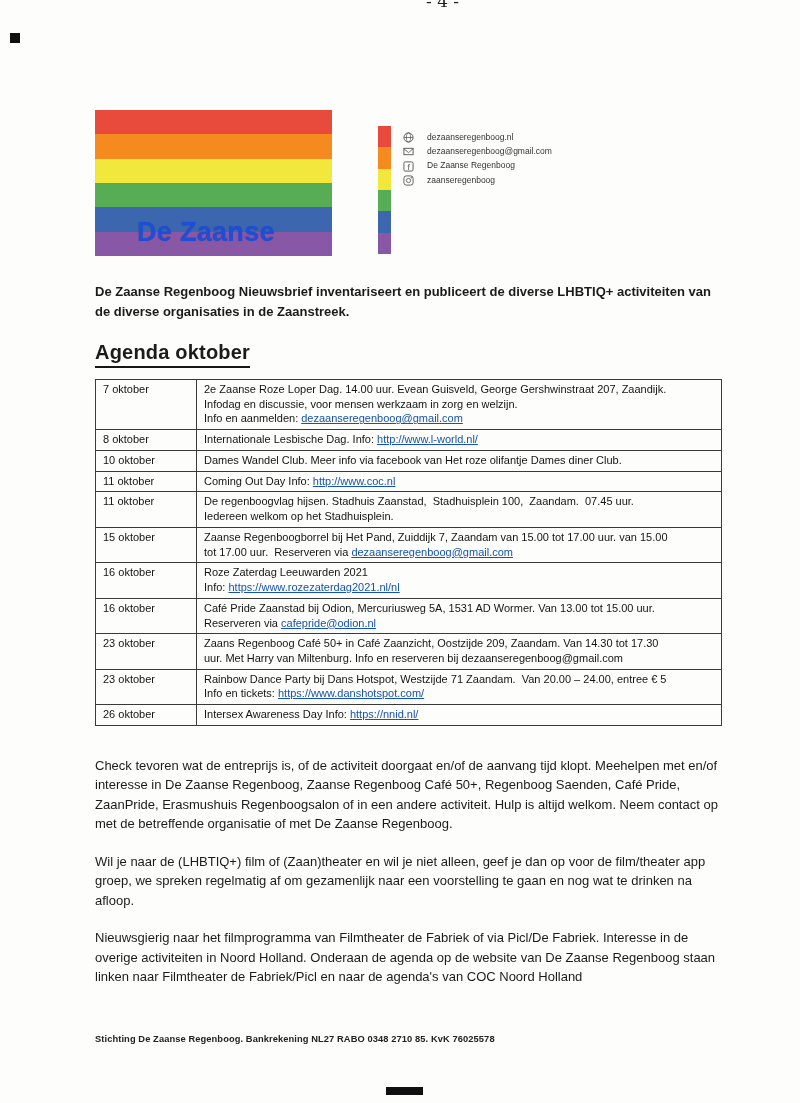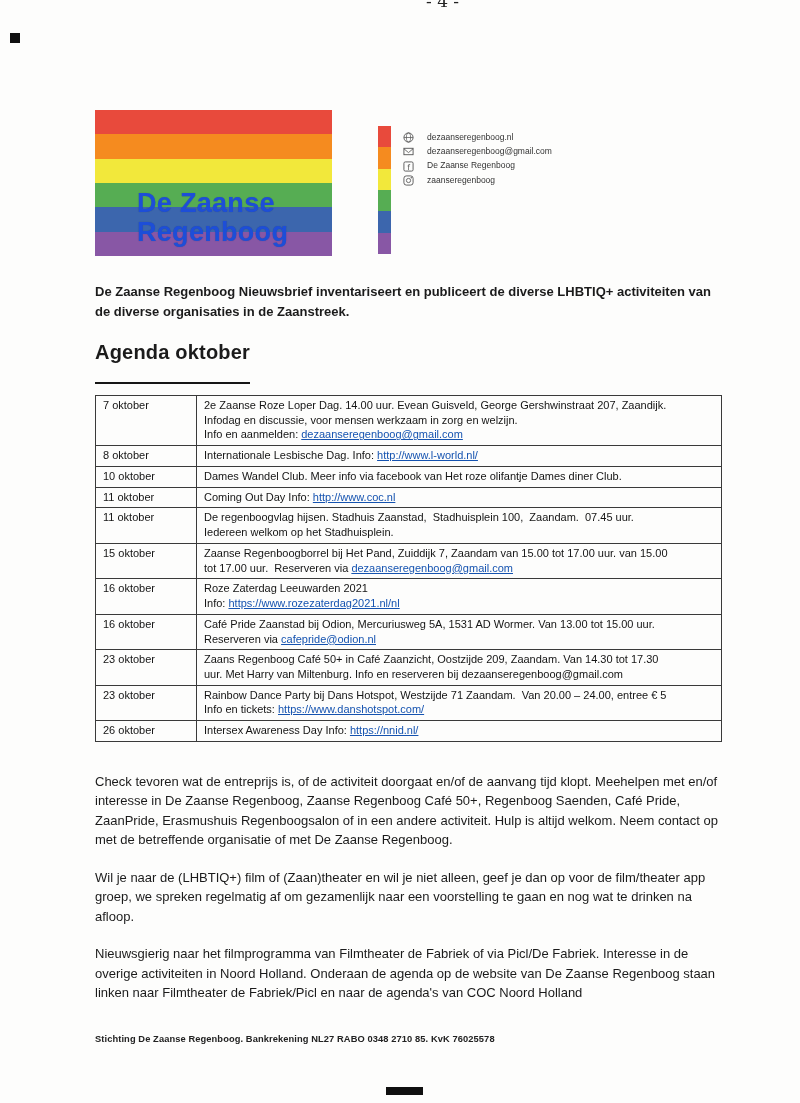--- a/index.html
+++ b/index.html
@@ -39,21 +39,21 @@
   .contact { display:flex; align-items:center; gap:13px; margin-top:3px; color:#333; }
   .contact svg { flex:0 0 auto; display:block; }
 
   
   .intro { margin-top:26px; font-size:13px; line-height:1.5; width:627px;font-weight:bold; }
 
   
   .agenda-heading {
     margin-top:20px; display:inline-block;
     font-size:20px; font-weight:bold;
-    border-bottom:2px solid #161616; padding-bottom:18px; letter-spacing:0.2px;
+    border-bottom:2px solid #161616; padding-bottom:2px; letter-spacing:0.2px;
   }
   .agenda-table {
     width:627px; border-collapse:collapse;
     margin-top:11px; font-size:11px; line-height:1.34; color:#141414;
   }
   .agenda-table td { border:1px solid #3a3a3a; padding:2px 7px 3px; vertical-align:top; }
   .date-cell { width:86px; white-space:pre-wrap; }
   .desc-cell { white-space:pre-wrap; }
   .lnk { color:var(--link-color, #1553b0); text-decoration:underline; cursor:pointer; }
 
@@ -82,21 +82,20 @@
         <div id="flag-stripes" style="display:flex;flex-direction:column;position:absolute;inset:0;">
             <div class="stripe" style="background: rgb(232, 74, 60);"></div>
             <div class="stripe" style="background: rgb(245, 139, 31);"></div>
             <div class="stripe" style="background: rgb(242, 232, 59);"></div>
             <div class="stripe" style="background: rgb(86, 173, 83);"></div>
             <div class="stripe" style="background: rgb(60, 102, 173);"></div>
             <div class="stripe" style="background: rgb(136, 87, 165);"></div>
           </div>
         <div class="flag-text">
           <div>De Zaanse</div>
-          <div>Regenboog</div>
         </div>
       </div>
 
       <div class="info-block">
         <div class="mini-flag" id="mini-stripes">
             <div class="stripe" style="background: rgb(232, 74, 60);"></div>
             <div class="stripe" style="background: rgb(245, 139, 31);"></div>
             <div class="stripe" style="background: rgb(242, 232, 59);"></div>
             <div class="stripe" style="background: rgb(86, 173, 83);"></div>
             <div class="stripe" style="background: rgb(60, 102, 173);"></div>

